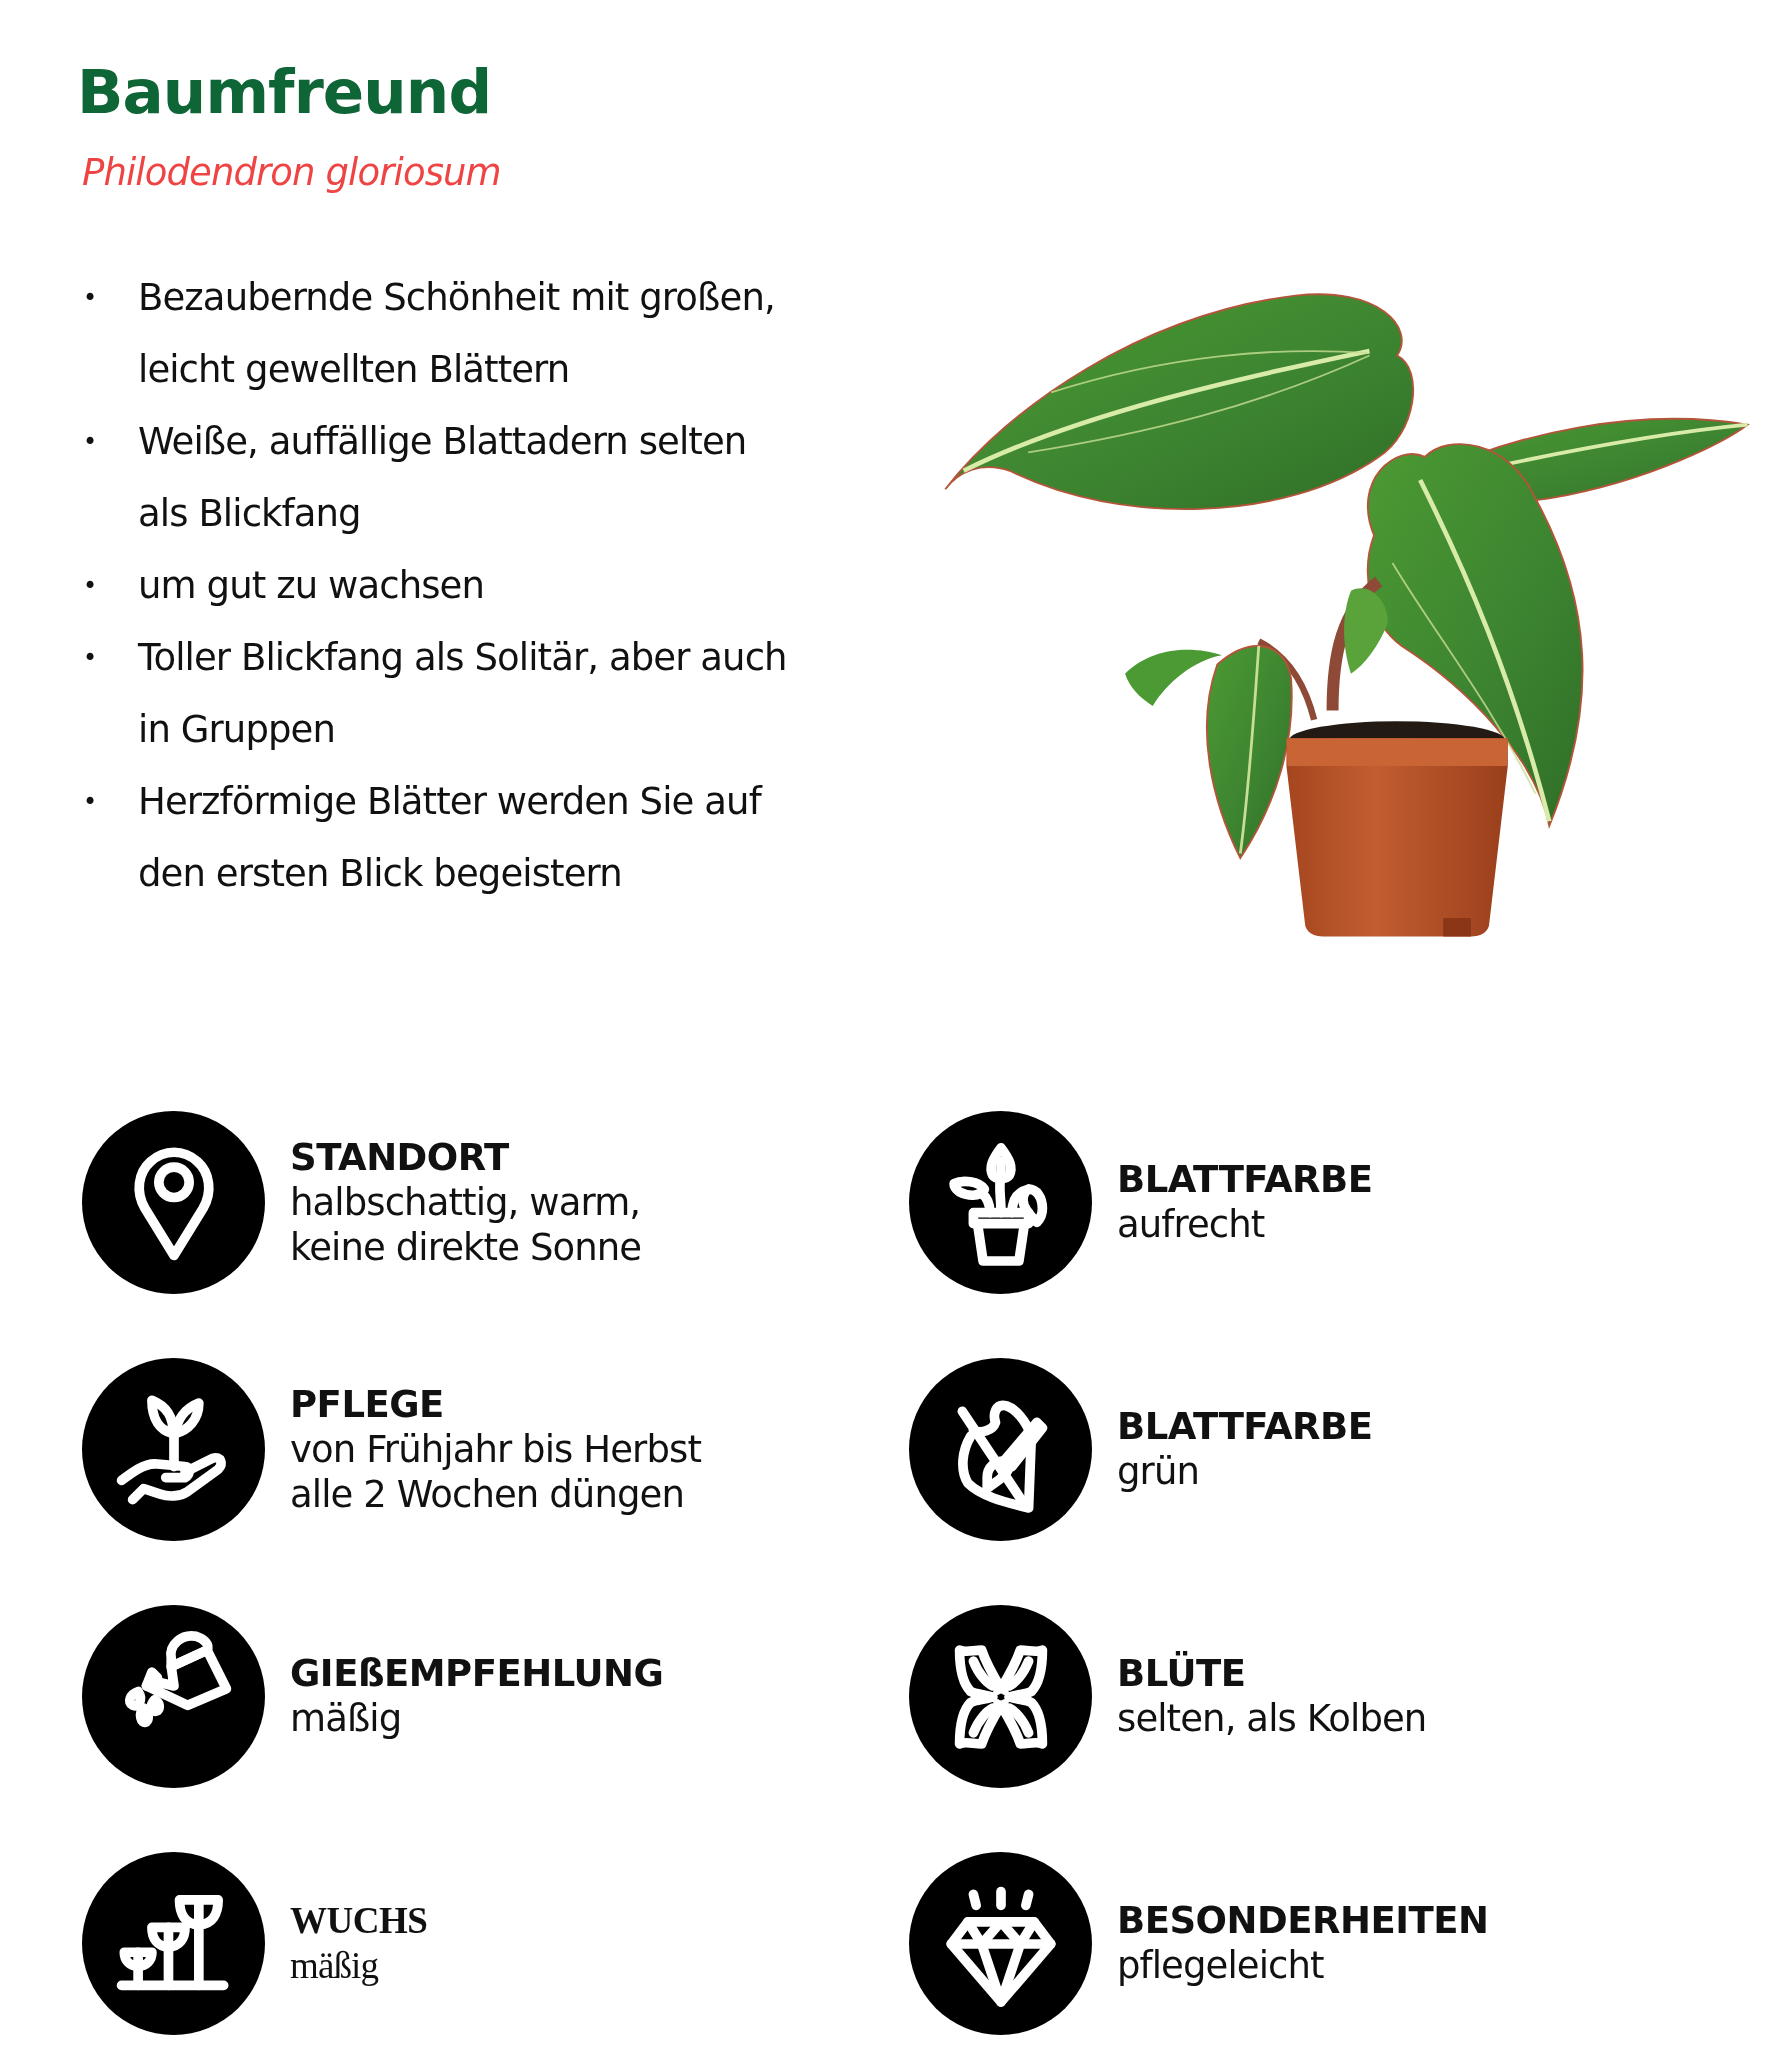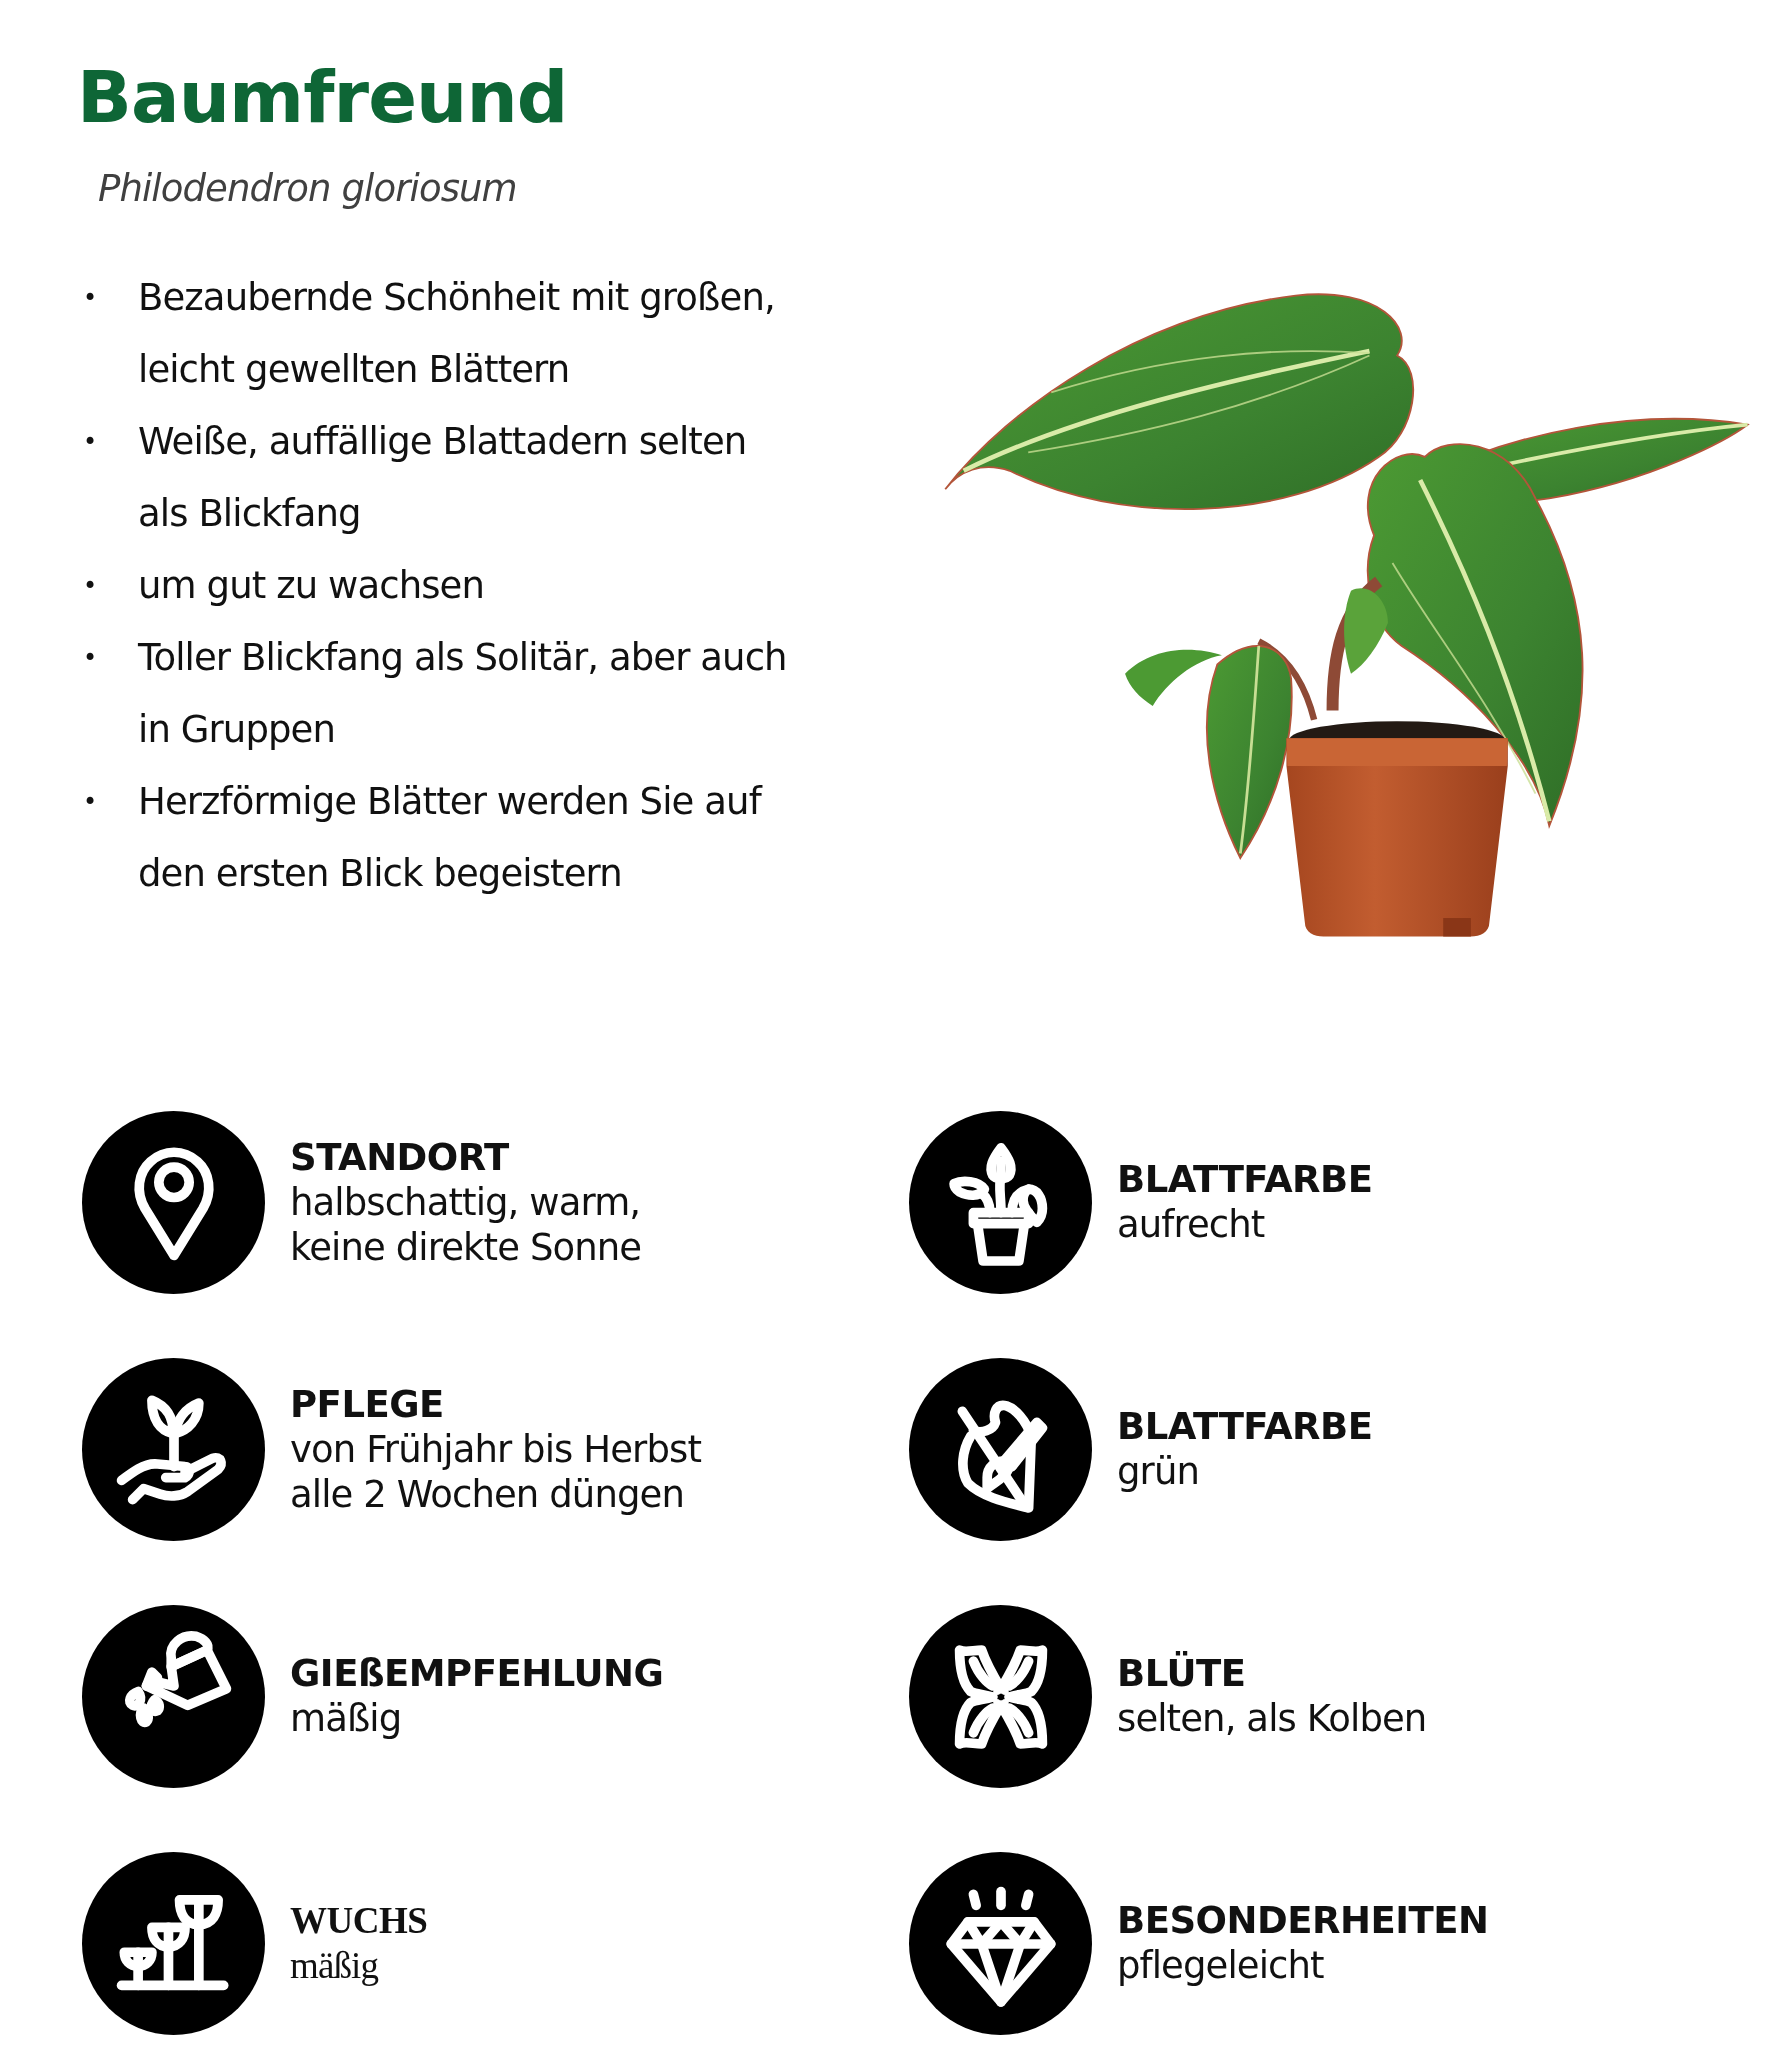--- a/index.html
+++ b/index.html
@@ -1,21 +1,21 @@
 <!DOCTYPE html>
 <html style="font-size:7.4px"><head>
 <meta charset="utf-8">
 <style>
   html, body { margin:0; padding:0; background:#ffffff; }
   body { width:1771px; height:2066px; position:relative; overflow:hidden;
          font-family:"DejaVu Sans", "Liberation Sans", sans-serif; color:#000; }
-  .title { position:absolute; left:77px; top:61px; font-size:72px; font-weight:bold;
+  .title { position:absolute; left:77px; top:61px; font-size:61px; font-weight:bold;
            color:#0E6636; letter-spacing:-0.9px; margin:0; line-height:1; }
   .subtitle { position:absolute; left:82px; top:154px; font-size:37px; font-style:italic;
-              margin:16px; line-height:1; letter-spacing:-0.9px; color:#404040; }
+              margin:0; line-height:1; letter-spacing:-0.9px; color:#ef4444; }
   .bullets { position:absolute; left:77px; top:262px; margin:0; padding:0; list-style:none; width:719px; }
   .bullets li { position:relative; padding-left:61px; font-size:37px; line-height:72px;
                 letter-spacing:-0.9px; color:#111; }
   .bullets li .dot { position:absolute; left:6px; top:0; font-size:24px; line-height:72px; }
   .plant { position:absolute; left:936px; top:240px; width:830px; height:729px; }
   .feature { position:absolute; height:184px; width:784px; }
   .feature .circle { position:absolute; left:0; top:0; width:183px; height:183px; border-radius:50%;
                      background:#000; display:flex; align-items:center; justify-content:center; }
   .feature .circle svg { width:138px; height:138px; }
   .feature .text { position:absolute; left:208px; top:0; height:183px; display:flex;

